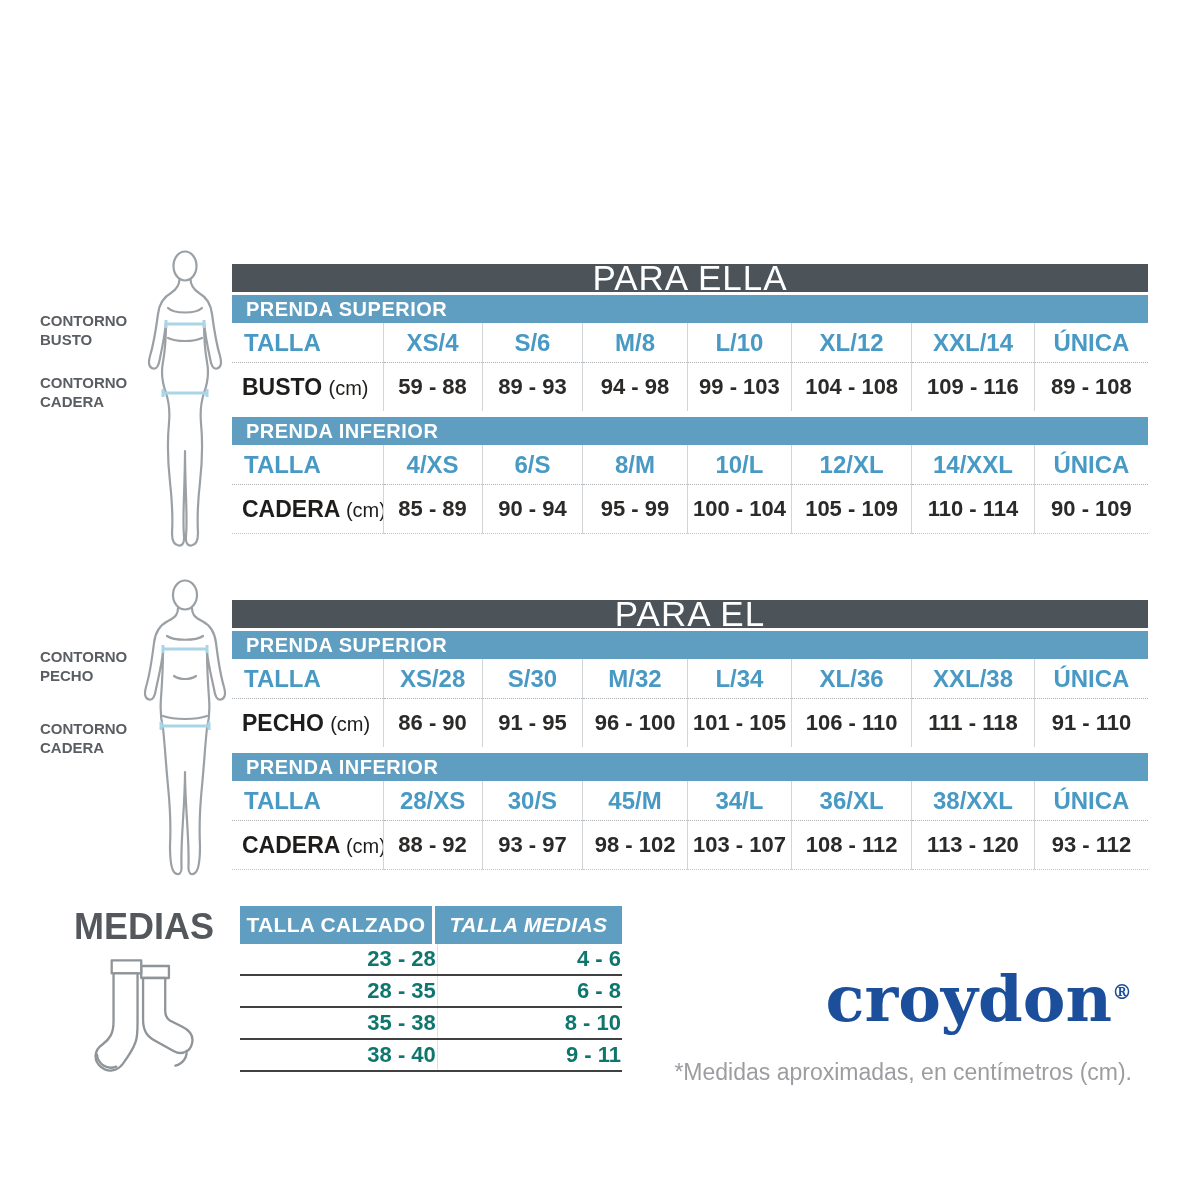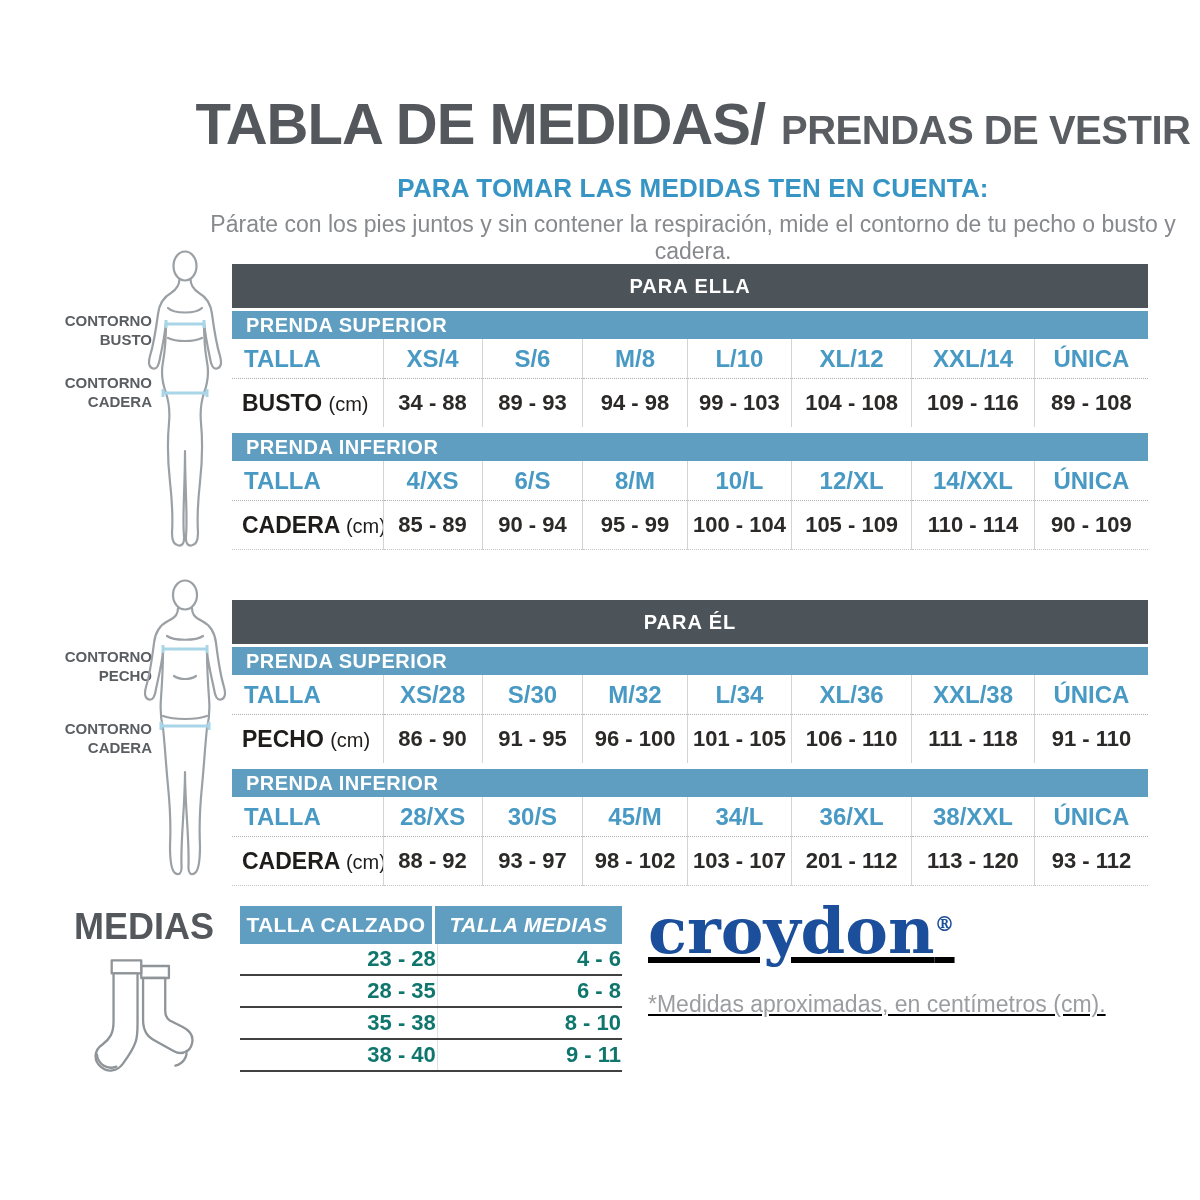--- a/index.html
+++ b/index.html
@@ -14,33 +14,33 @@
   .title-main { font-size:58px; font-weight:700; color:#54585c; letter-spacing:-1px; }
   .title-sub  { font-size:40px; font-weight:700; color:#5a5e62; letter-spacing:-0.5px; }
   .subtitle   { margin-top:16px; font-size:26px; font-weight:700; color:#3695c5; letter-spacing:0.2px; }
   .description{ margin-top:7px; font-size:23px; color:#87898c; }
 
   
   .figure-block { position:absolute; width:212px; height:320px; }
   #fig-female { left:28px; top:246px; }
   #fig-male   { left:28px; top:576px; }
   .figure-block svg { position:absolute; right:0; top:0; }
-  .fig-label { position:absolute; left:12px; width:112px; text-align:right;
+  .fig-label { position:absolute; left:12px; width:112px; text-align:left;
                font-size:15px; font-weight:700; color:#5a5e62; line-height:1.25; }
   #fig-female .lbl-a { top:66px; }
   #fig-female .lbl-b { top:128px; }
   #fig-male .lbl-a { top:72px; }
   #fig-male .lbl-b { top:144px; }
 
   
   .size-table { position:absolute; left:232px; width:916px; }
   #table-ella { top:264px; }
   #table-el   { top:600px; }
-  .bar-dark { height:44px; background:#4c5359; color:#fff; display:flex; align-items:center;
-              justify-content:center; font-size:20px; font-weight:700; letter-spacing:1px; margin-bottom:3px; }
+  .bar-dark { height:28px; background:#4c5359; color:#fff; display:flex; align-items:center;
+              justify-content:center; font-size:35px; font-weight:400; letter-spacing:1px; margin-bottom:3px; }
   .bar-blue { height:28px; background:#5f9ec0; color:#fff; display:flex; align-items:center;
               font-size:20px; font-weight:700; padding-left:14px; letter-spacing:0.5px; }
   .sec-gap { height:6px; }
   table.size-grid { width:100%; border-collapse:collapse; table-layout:fixed; }
   .size-grid td { text-align:center; vertical-align:middle; overflow:hidden; }
   .size-grid td + td { border-left:1px solid #d2d5d8; }
   .row-sizes td { height:37px; border-bottom:1px dotted #aeb2b5; font-size:24px; font-weight:700; color:#4899c4; }
   .row-sizes td.lbl { text-align:left; padding-left:12px; }
   .row-values td { height:46px; font-size:22px; font-weight:700; color:#2c2a28; }
   .row-values td.lbl { text-align:left; padding-left:10px; font-size:23px; color:#1f1d1b; white-space:nowrap; }
@@ -56,38 +56,30 @@
   .medias-head .cell { background:#5f9ec0; color:#fff; height:38px; display:flex; align-items:center;
                        justify-content:center; font-size:21px; font-weight:700; letter-spacing:0.3px; }
   .medias-head .c1 { width:51%; border-right:3px solid #fff; box-sizing:border-box; }
   .medias-head .c2 { flex:1;font-style:italic; }
   table.medias-grid { width:100%; border-collapse:collapse; table-layout:fixed; }
   .medias-grid td { height:28px; text-align:right; font-size:22px; font-weight:700; color:#0f766e;
                     border-bottom:2px solid #404040; }
   .medias-grid td:first-child { border-right:1px solid #dfe2e4; width:51%; }
 
   
-  .footer { position:absolute; left:648px; top:896px; width:484px; text-align:left;text-decoration:underline; }
+  .footer { position:absolute; left:648px; top:964px; width:484px; text-align:right; }
   .logo { font-family:"DejaVu Serif", serif; font-size:64px; font-weight:700; color:#1b4e9b; line-height:1.1; }
   .logo .reg { font-size:20px; vertical-align:super; font-weight:700; }
   .note { margin-top:25px; font-size:23px; color:#9b9da0; }
 </style>
 </head>
 <body>
 
 <div class="sheet">
 
-  <div class="header">
-    <div class="title-line">
-      <span class="title-main">TABLA DE MEDIDAS/</span>
-      <span class="title-sub">PRENDAS DE VESTIR</span>
-    </div>
-    <div class="subtitle">PARA TOMAR LAS MEDIDAS TEN EN CUENTA:</div>
-    <div class="description">Párate con los pies juntos y sin contener la respiración, mide el contorno de tu pecho o busto y cadera.</div>
-  </div>
 
   <div class="figure-block" id="fig-female">
     <div class="fig-label lbl-a">CONTORNO BUSTO</div>
     <div class="fig-label lbl-b">CONTORNO CADERA</div>
     <svg width="110" height="315" viewBox="0 0 110 315">
       <g fill="none" stroke="#9ba0a5" stroke-width="2.2" stroke-linecap="round" stroke-linejoin="round">
         <ellipse cx="55" cy="20" rx="11.5" ry="14.5"></ellipse>
         <path d="M49.5,33 C49.5,39 47,43 41,47 C32,52 29,60 28,68 C26,83 24,97 20,110
                  C18,117 19,121.5 23,122.5 C27,123.5 29,119 30,112 C33,98 35,87 36,76
                  C36,92 35,105 33,116 C31,126 32,136 36,147 C39,156 40,166 39,177
@@ -163,21 +155,21 @@
         <td>XS/4</td>
         <td>S/6</td>
         <td>M/8</td>
         <td>L/10</td>
         <td>XL/12</td>
         <td>XXL/14</td>
         <td>ÚNICA</td>
       </tr>
       <tr class="row-values">
         <td class="lbl"><span>BUSTO</span> <span class="unit">(cm)</span></td>
-        <td>34 - 88</td>
+        <td>59 - 88</td>
         <td>89 - 93</td>
         <td>94 - 98</td>
         <td>99 - 103</td>
         <td>104 - 108</td>
         <td>109 - 116</td>
         <td>89 - 108</td>
       </tr>
     </tbody>
       </table>
     <div class="sec-gap"></div>
@@ -289,21 +281,21 @@
         <td>36/XL</td>
         <td>38/XXL</td>
         <td>ÚNICA</td>
       </tr>
       <tr class="row-values">
         <td class="lbl"><span>CADERA</span> <span class="unit">(cm)</span></td>
         <td>88 - 92</td>
         <td>93 - 97</td>
         <td>98 - 102</td>
         <td>103 - 107</td>
-        <td>201 - 112</td>
+        <td>108 - 112</td>
         <td>113 - 120</td>
         <td>93 - 112</td>
       </tr>
     </tbody>
         </table>
     </div>
   </div>
 
   <div class="medias-heading">MEDIAS</div>
 

